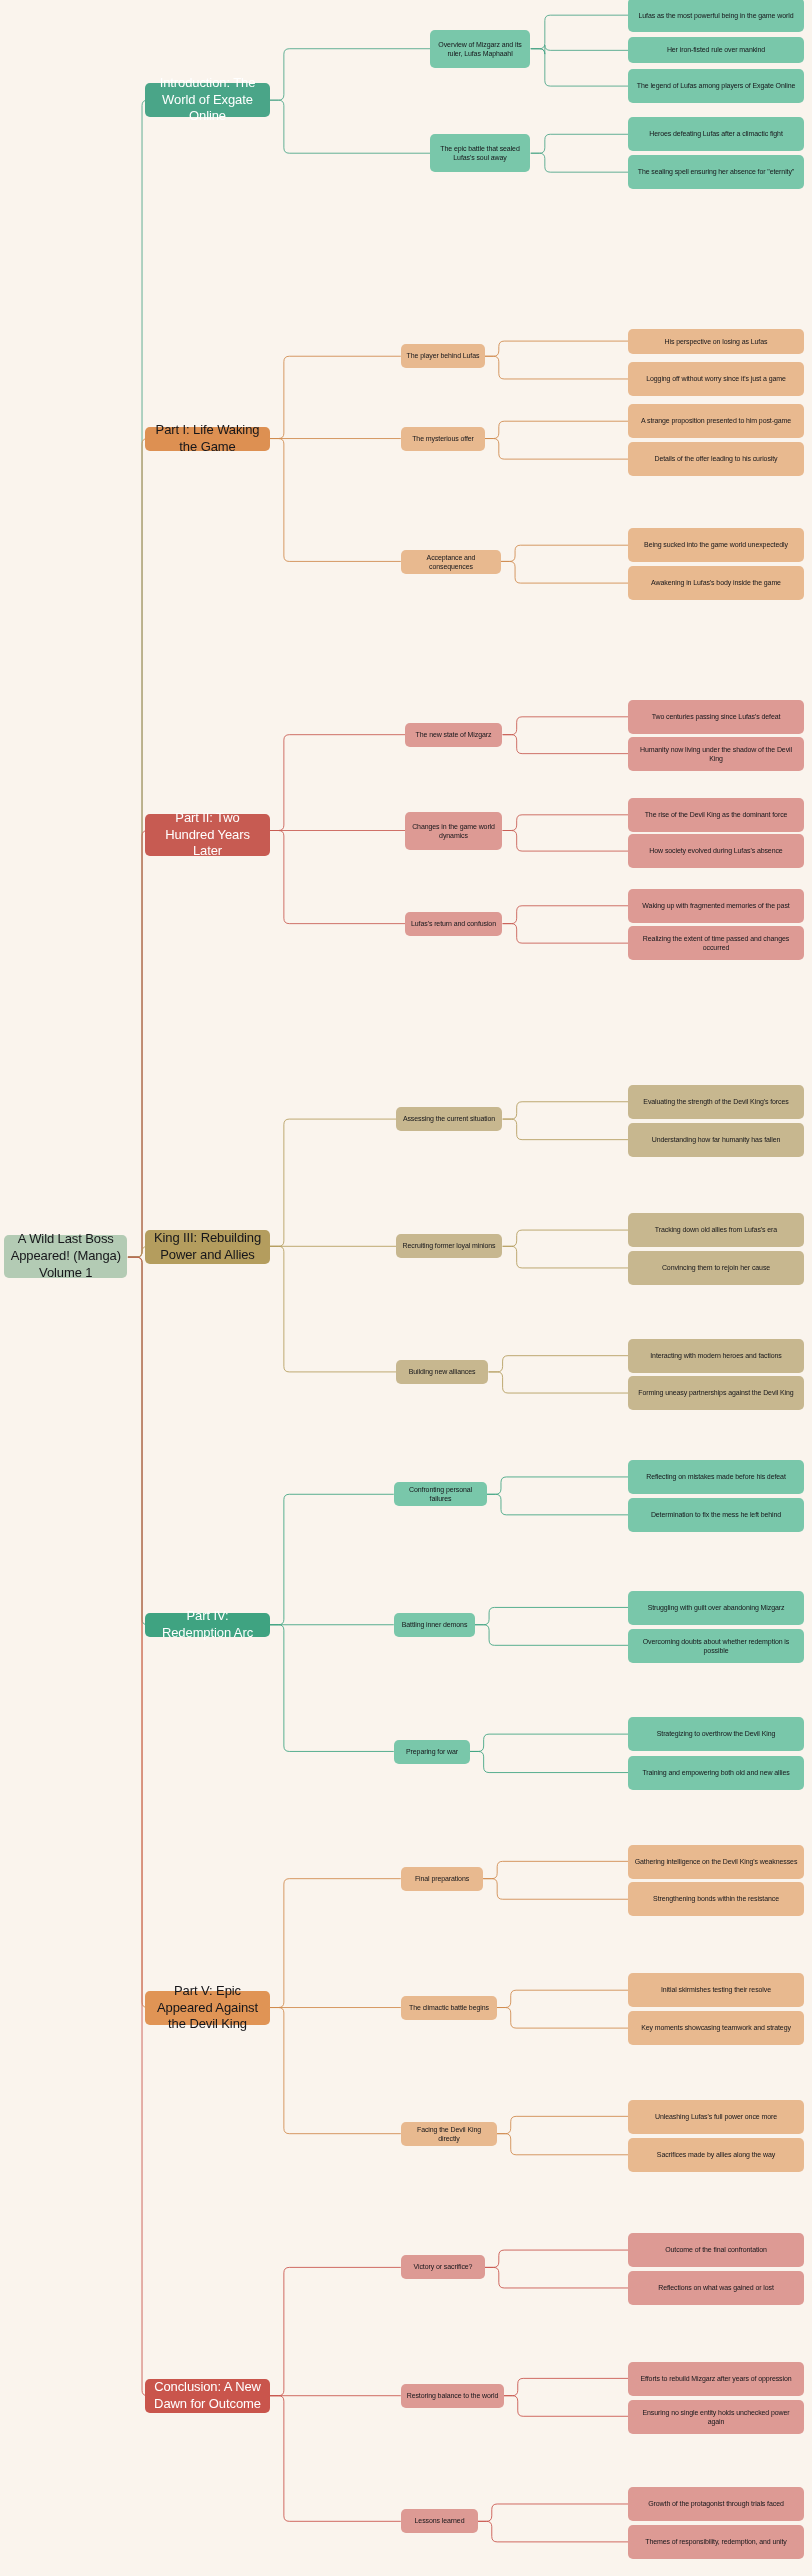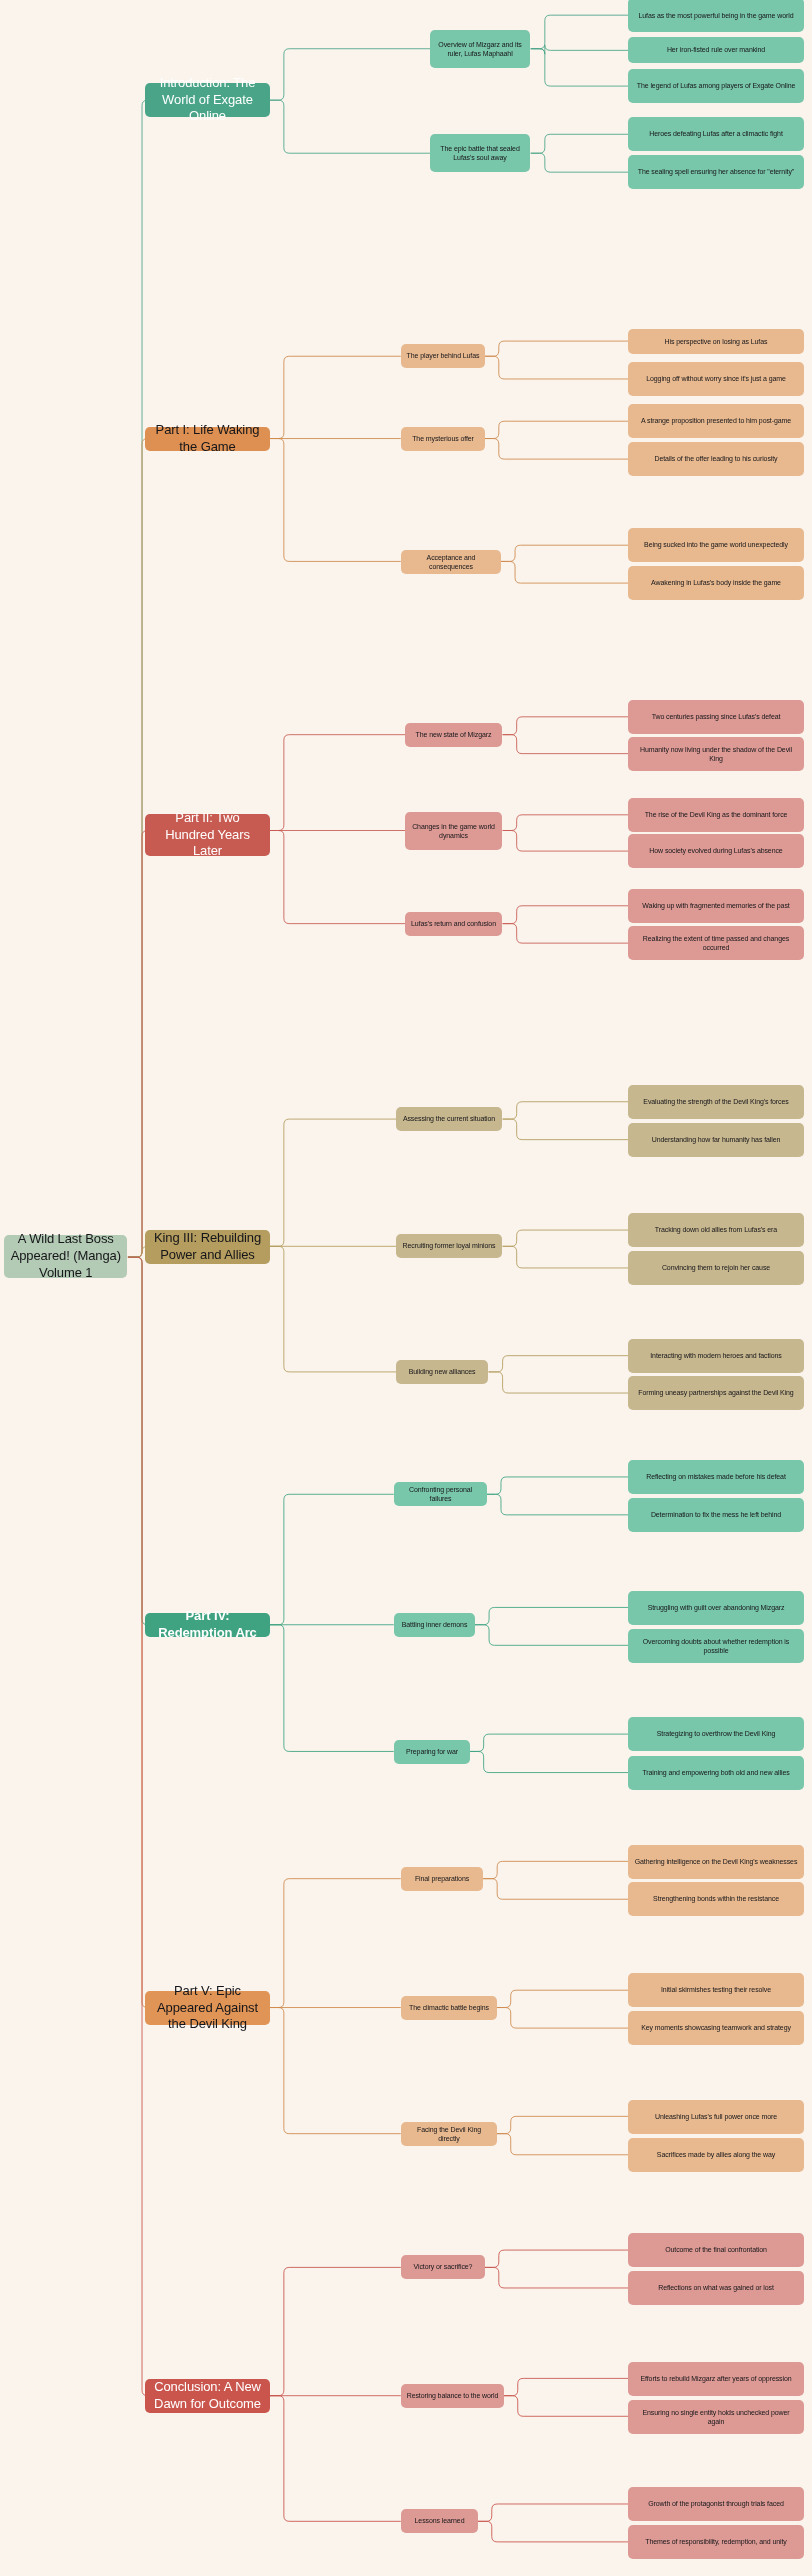--- a/index.html
+++ b/index.html
@@ -157,21 +157,21 @@
       <div class="node l1" style="left: 145px; top: 1230px; width: 125px; height: 34px; background: rgb(180, 157, 94); color: rgb(22, 22, 26);">King III: Rebuilding Power and Allies</div>
       <div class="node l2" style="left: 396px; top: 1107px; width: 106px; height: 24px; background: rgb(199, 183, 143);">Assessing the current situation</div>
       <div class="node l3" style="left: 628px; top: 1085px; width: 176px; height: 34px; background: rgb(199, 183, 143);">Evaluating the strength of the Devil King's forces</div>
       <div class="node l3" style="left: 628px; top: 1123px; width: 176px; height: 34px; background: rgb(199, 183, 143);">Understanding how far humanity has fallen</div>
       <div class="node l2" style="left: 396px; top: 1234px; width: 106px; height: 24px; background: rgb(199, 183, 143);">Recruiting former loyal minions</div>
       <div class="node l3" style="left: 628px; top: 1213px; width: 176px; height: 34px; background: rgb(199, 183, 143);">Tracking down old allies from Lufas's era</div>
       <div class="node l3" style="left: 628px; top: 1251px; width: 176px; height: 34px; background: rgb(199, 183, 143);">Convincing them to rejoin her cause</div>
       <div class="node l2" style="left: 396px; top: 1360px; width: 92px; height: 24px; background: rgb(199, 183, 143);">Building new alliances</div>
       <div class="node l3" style="left: 628px; top: 1339px; width: 176px; height: 34px; background: rgb(199, 183, 143);">Interacting with modern heroes and factions</div>
       <div class="node l3" style="left: 628px; top: 1376px; width: 176px; height: 34px; background: rgb(199, 183, 143);">Forming uneasy partnerships against the Devil King</div>
-      <div class="node l1" style="left: 145px; top: 1613px; width: 125px; height: 24px; background: rgb(63, 163, 129); color: rgb(255, 255, 255); font-weight: bold;">Part IV: Redemption Arc</div>
+      <div class="node l1" style="left: 145px; top: 1613px; width: 125px; height: 24px; background: rgb(63, 163, 129); color: rgb(255, 255, 255);">Part IV: Redemption Arc</div>
       <div class="node l2" style="left: 394px; top: 1482px; width: 93px; height: 24px; background: rgb(121, 199, 170);">Confronting personal failures</div>
       <div class="node l3" style="left: 628px; top: 1460px; width: 176px; height: 34px; background: rgb(121, 199, 170);">Reflecting on mistakes made before his defeat</div>
       <div class="node l3" style="left: 628px; top: 1498px; width: 176px; height: 34px; background: rgb(121, 199, 170);">Determination to fix the mess he left behind</div>
       <div class="node l2" style="left: 394px; top: 1613px; width: 81px; height: 24px; background: rgb(121, 199, 170);">Battling inner demons</div>
       <div class="node l3" style="left: 628px; top: 1591px; width: 176px; height: 34px; background: rgb(121, 199, 170);">Struggling with guilt over abandoning Mizgarz</div>
       <div class="node l3" style="left: 628px; top: 1629px; width: 176px; height: 34px; background: rgb(121, 199, 170);">Overcoming doubts about whether redemption is possible</div>
       <div class="node l2" style="left: 394px; top: 1740px; width: 76px; height: 24px; background: rgb(121, 199, 170);">Preparing for war</div>
       <div class="node l3" style="left: 628px; top: 1717px; width: 176px; height: 34px; background: rgb(121, 199, 170);">Strategizing to overthrow the Devil King</div>
       <div class="node l3" style="left: 628px; top: 1756px; width: 176px; height: 34px; background: rgb(121, 199, 170);">Training and empowering both old and new allies</div>
       <div class="node l1" style="left: 145px; top: 1991px; width: 125px; height: 34px; background: rgb(224, 148, 85); color: rgb(22, 22, 26);">Part V: Epic Appeared Against the Devil King</div>

